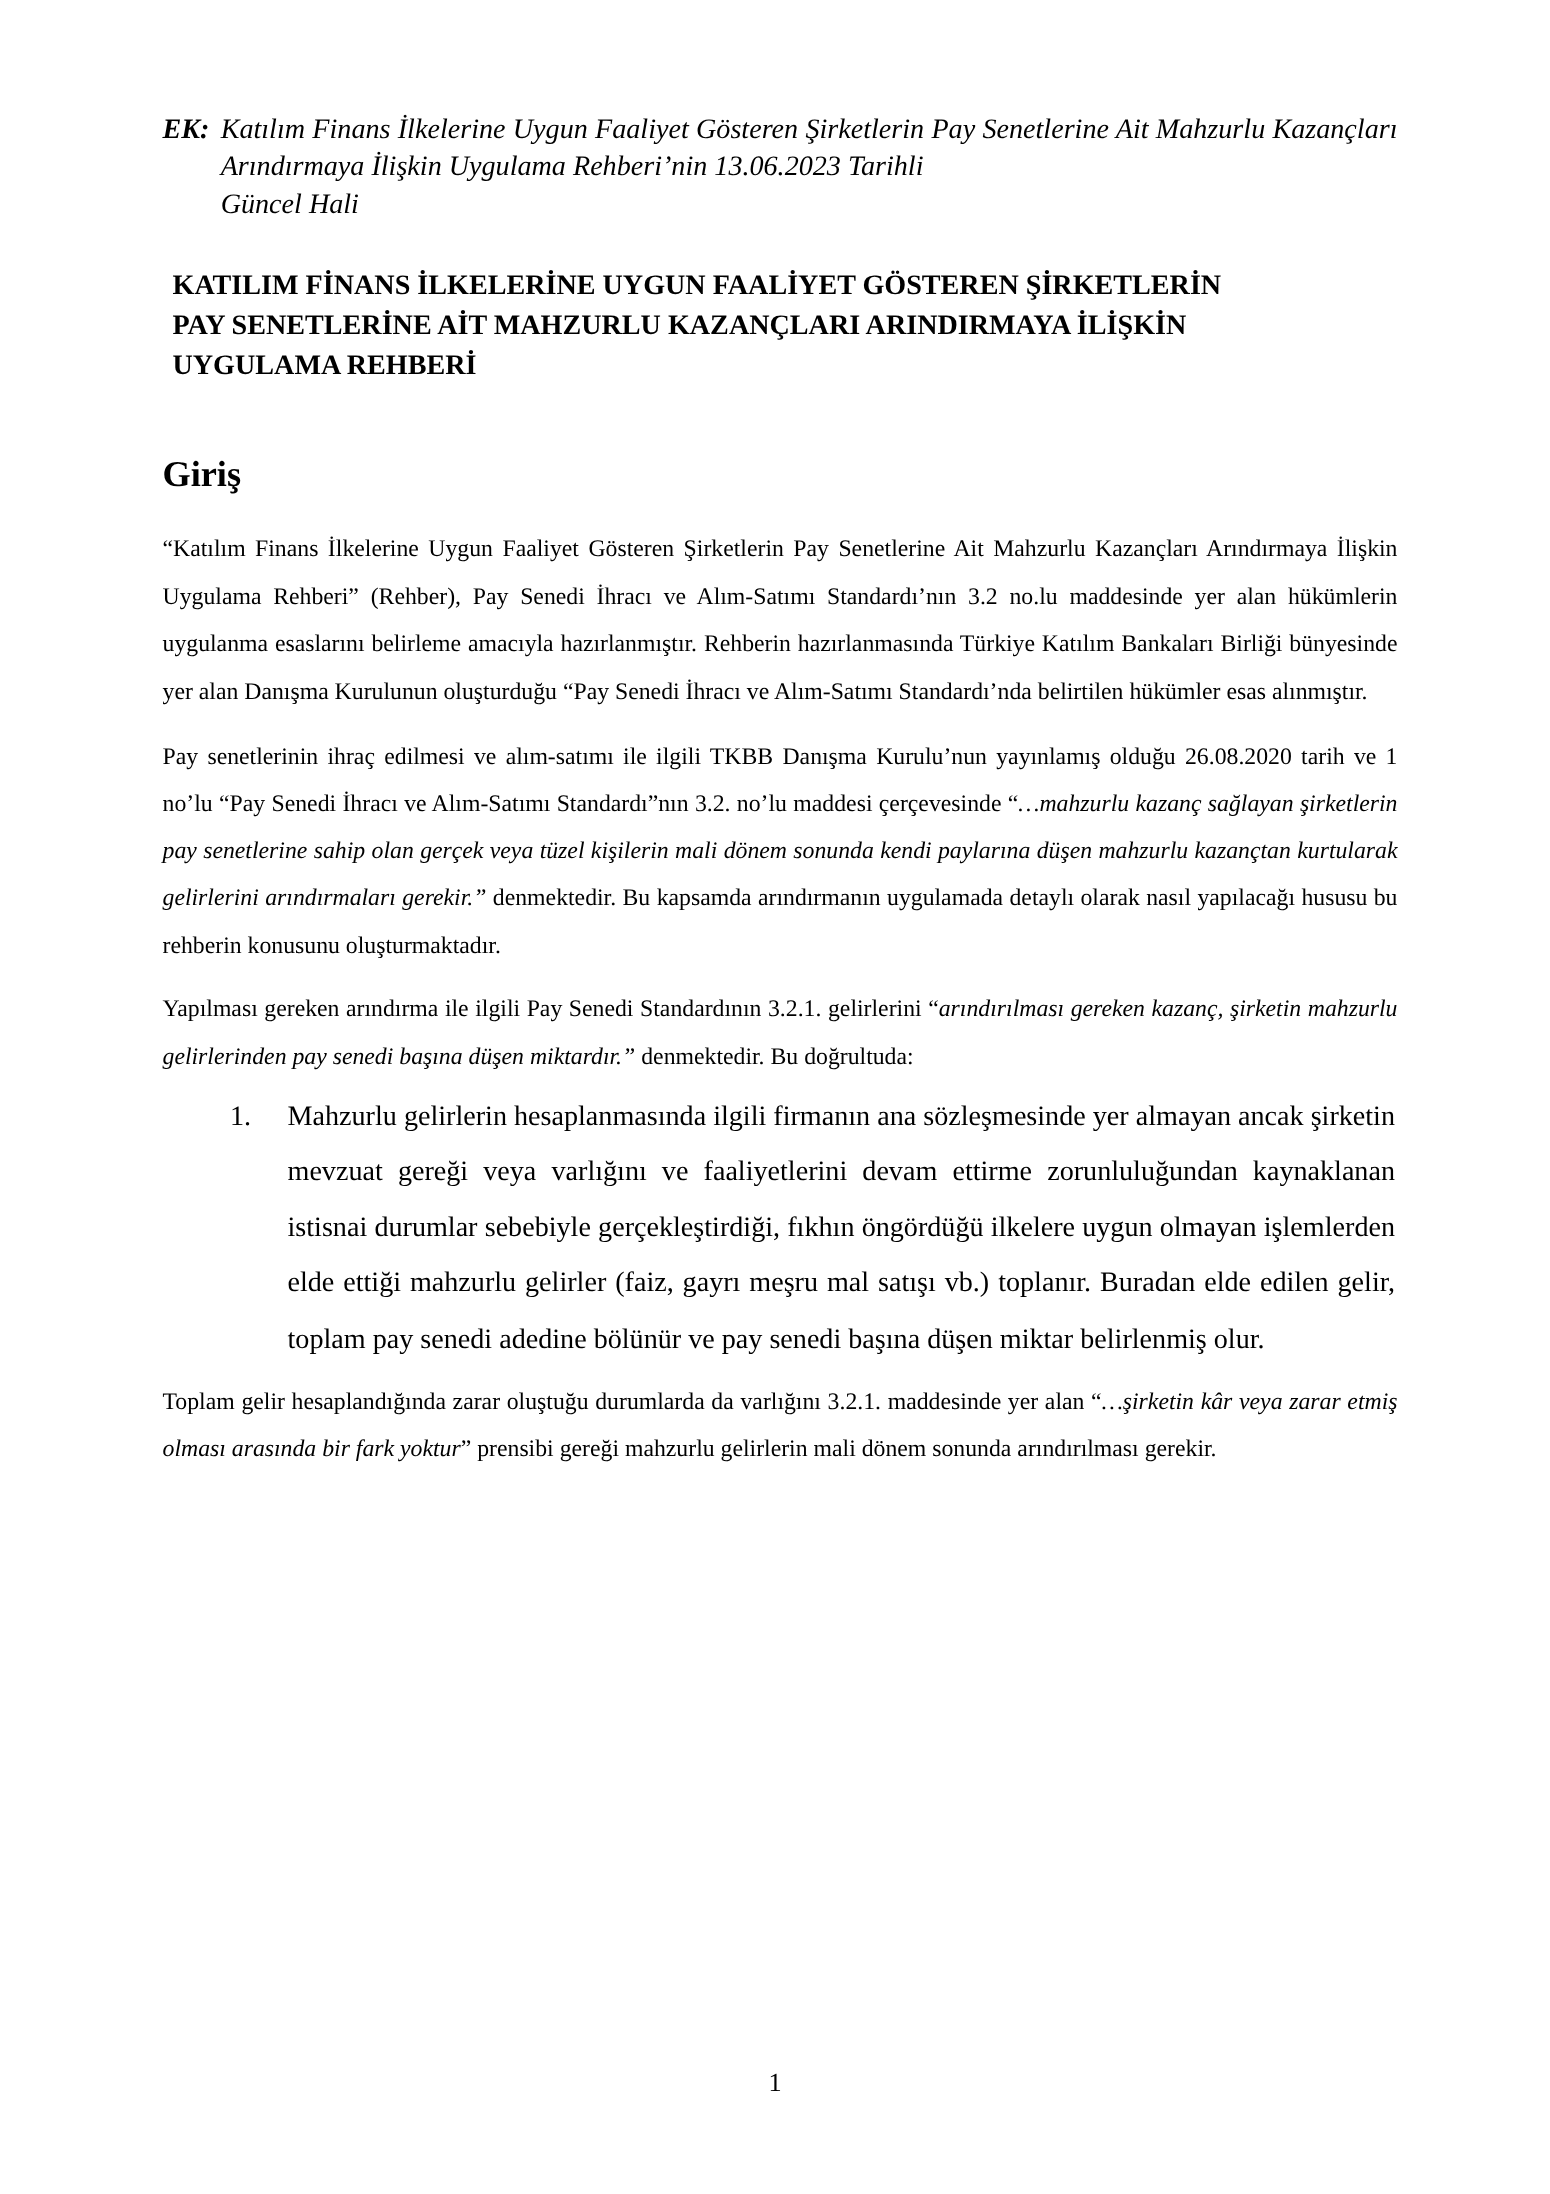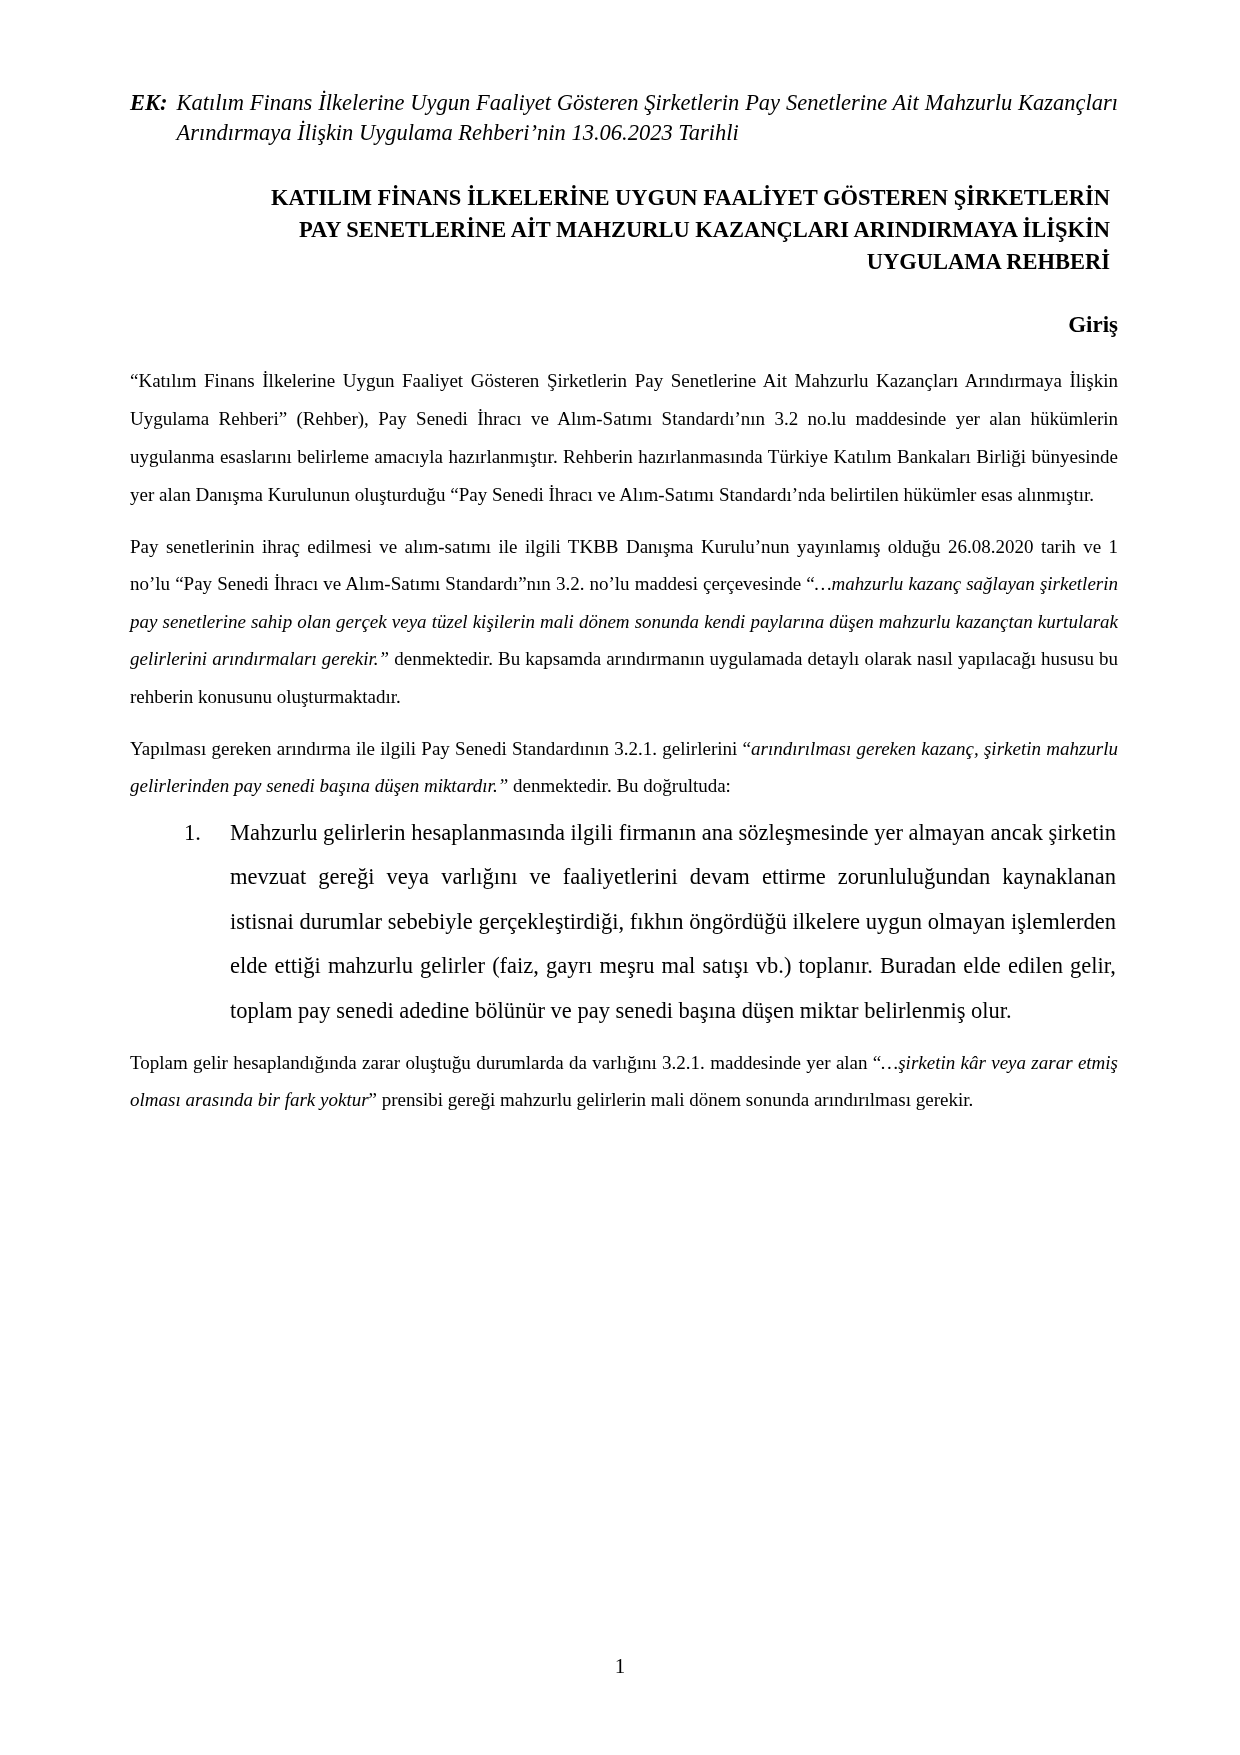--- a/index.html
+++ b/index.html
@@ -50,34 +50,33 @@
   }
   .annex-text .lastline {
     display: block;
     text-align: left;
   }
 
   
   .doc-title {
     font-size: 22.5px;
     font-weight: bold;
-    text-align: right;
+    text-align: left;
     line-height: 1.42;
-    margin: 0 0 32px 0;
+    margin: 0 0 54px 0;
     padding: 0 8px;
   }
   .doc-title .tline { display: block; }
 
   
   .heading {
-    font-size: 23px;
+    font-size: 29px;
     font-weight: bold;
     margin: 0 0 22px 0;
     line-height: 1.3;
-    text-align: right;
   }
   .heading.tight { margin-bottom: 14px; }
 
   
   p.body {
     font-size: 19px;
     line-height: 1.98;
     text-align: justify;
     text-justify: inter-word;
     margin: 0 0 14px 0;
@@ -128,21 +127,21 @@
 </style>
 </head>
 <body>
 
 <div class="page">
   <div class="content">
 
     <div class="annex">
       <span class="annex-label">EK:</span>
       <span class="annex-text"><span>Katılım Finans İlkelerine Uygun Faaliyet Gösteren Şirketlerin Pay Senetlerine Ait Mahzurlu Kazançları Arındırmaya İlişkin Uygulama Rehberi’nin 13.06.2023 Tarihli</span>
-        </span>
+        <span class="lastline">Güncel Hali</span></span>
     </div>
 
     <h1 class="doc-title">
       <span class="tline">KATILIM FİNANS İLKELERİNE UYGUN FAALİYET GÖSTEREN ŞİRKETLERİN</span>
       <span class="tline">PAY SENETLERİNE AİT MAHZURLU KAZANÇLARI ARINDIRMAYA İLİŞKİN</span>
       <span class="tline">UYGULAMA REHBERİ</span>
     </h1>
 
     <h2 class="heading">Giriş</h2>
     <p class="body loose">“Katılım Finans İlkelerine Uygun Faaliyet Gösteren Şirketlerin Pay Senetlerine Ait Mahzurlu Kazançları Arındırmaya İlişkin Uygulama Rehberi” (Rehber), Pay Senedi İhracı ve Alım-Satımı Standardı’nın 3.2 no.lu maddesinde yer alan hükümlerin uygulanma esaslarını belirleme amacıyla hazırlanmıştır. Rehberin hazırlanmasında Türkiye Katılım Bankaları Birliği bünyesinde yer alan Danışma Kurulunun oluşturduğu “Pay Senedi İhracı ve Alım-Satımı Standardı’nda belirtilen hükümler esas alınmıştır.</p>

